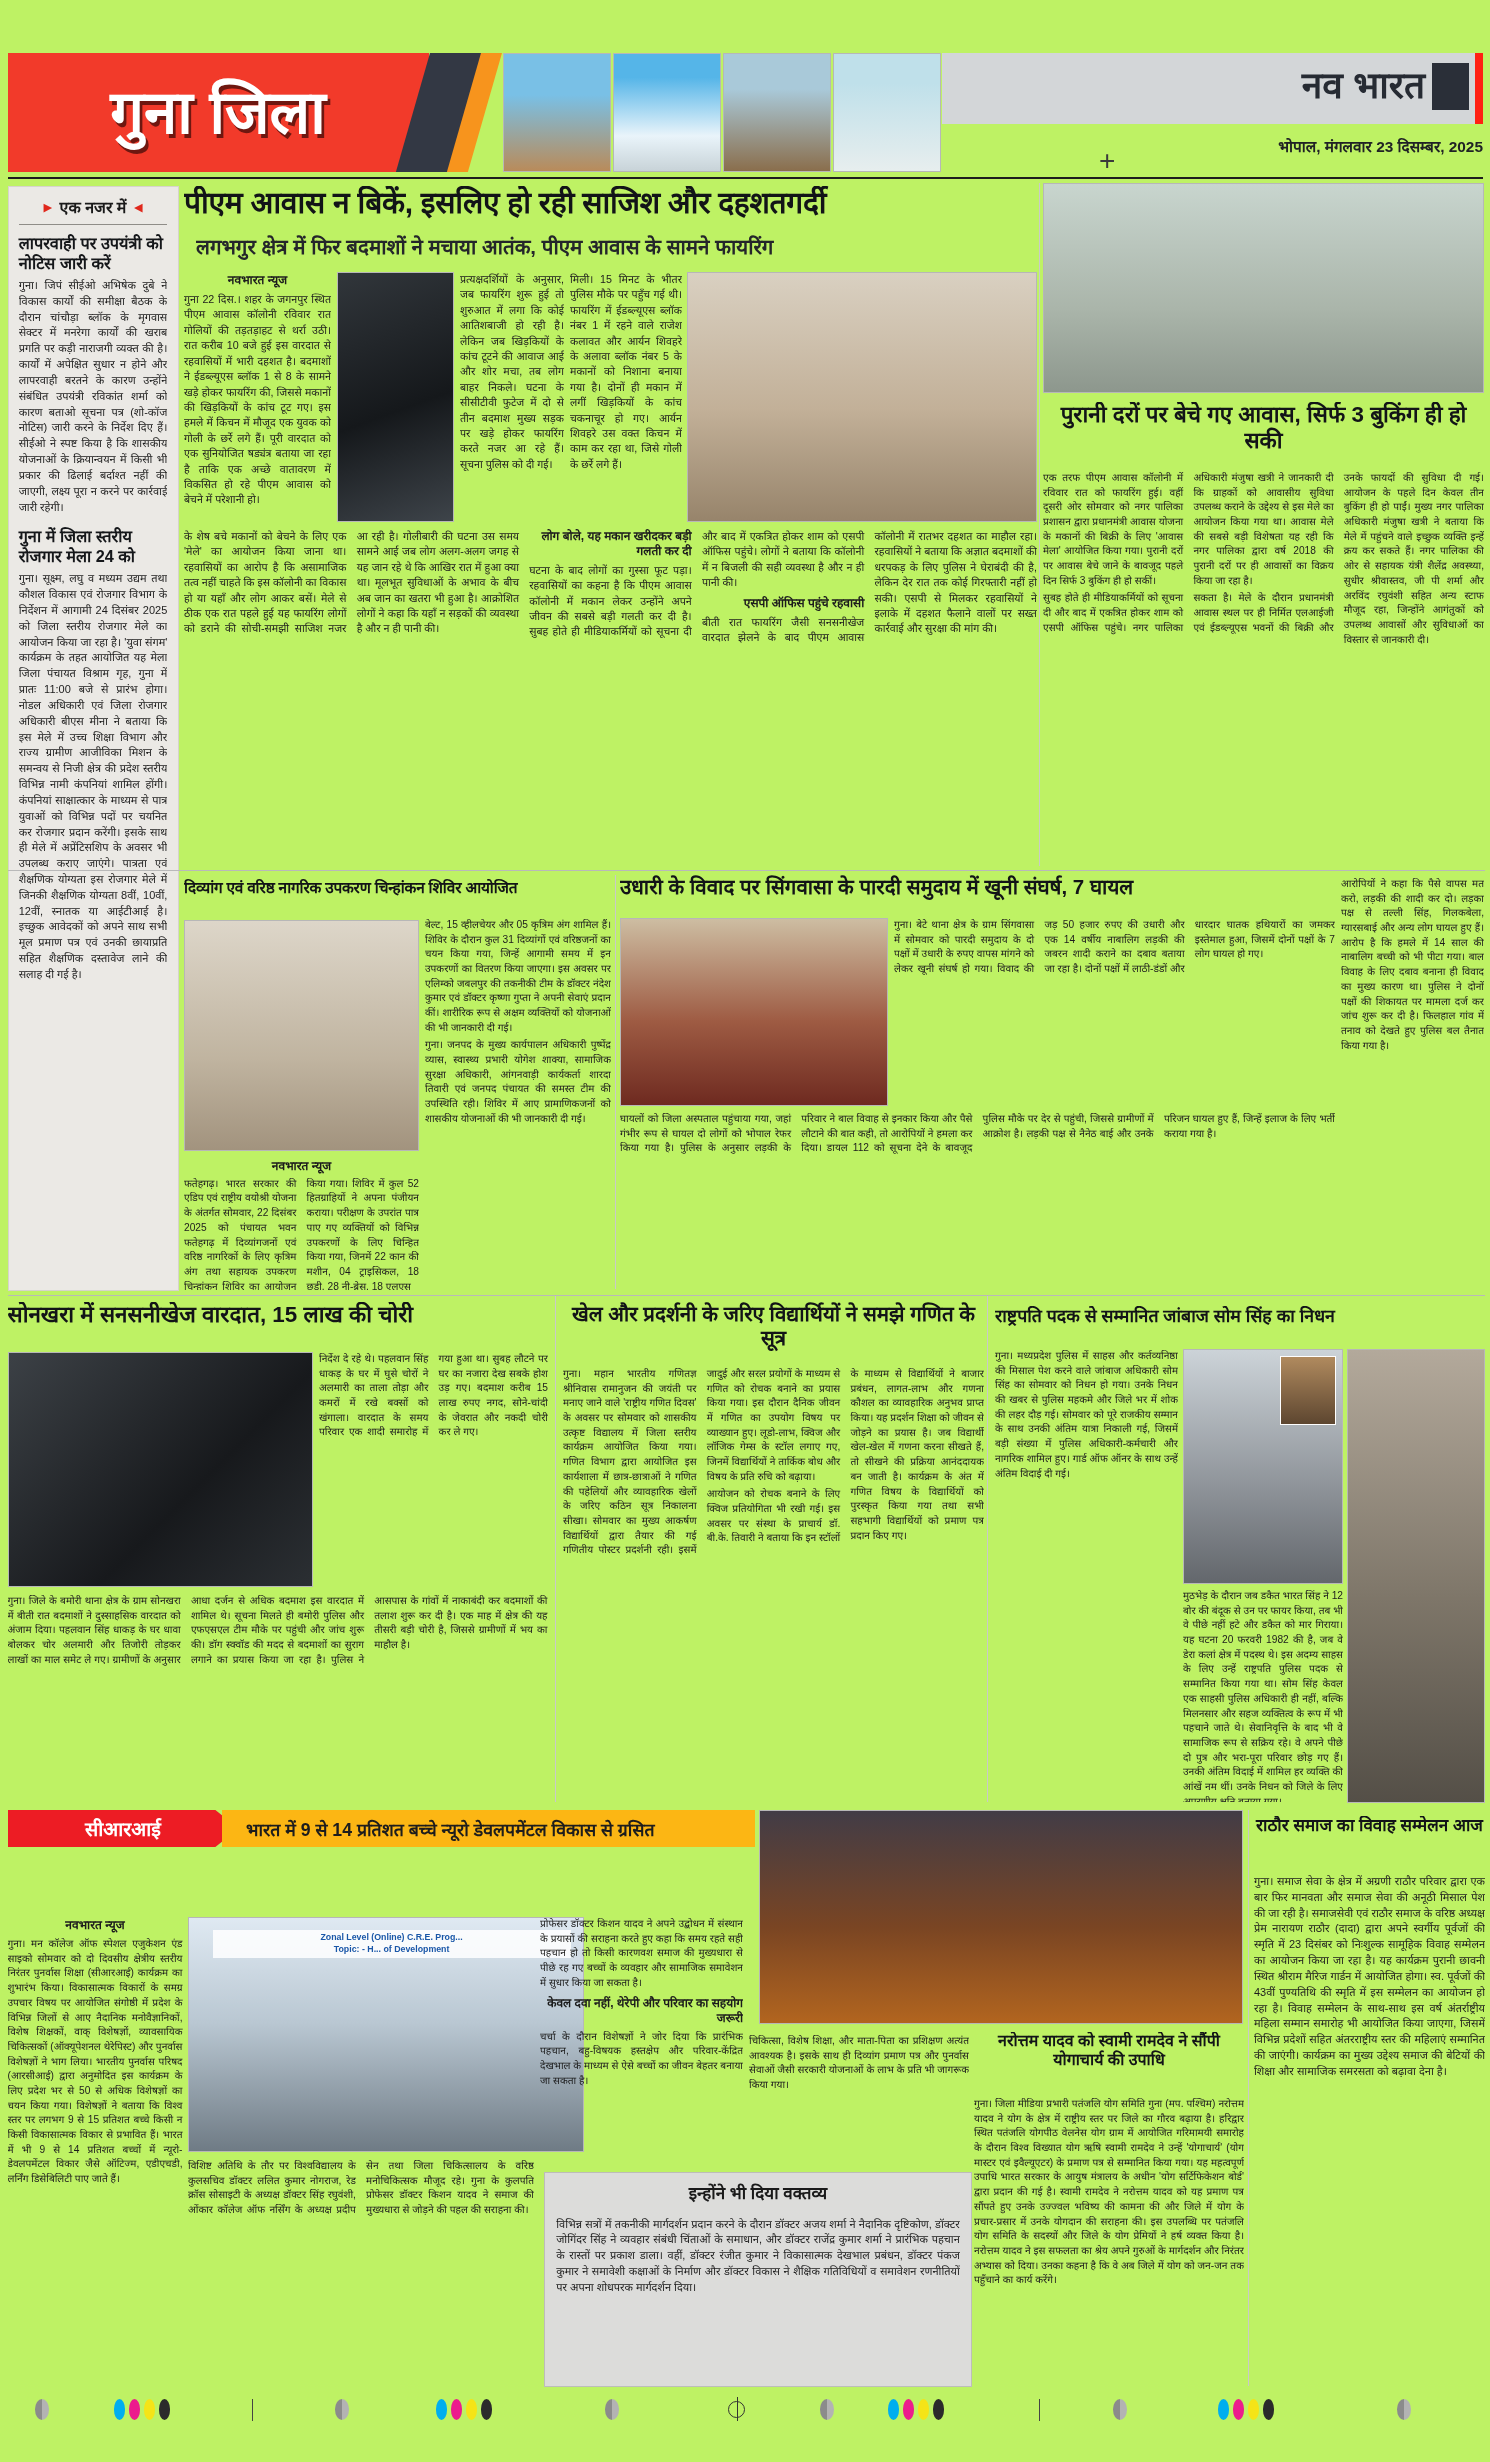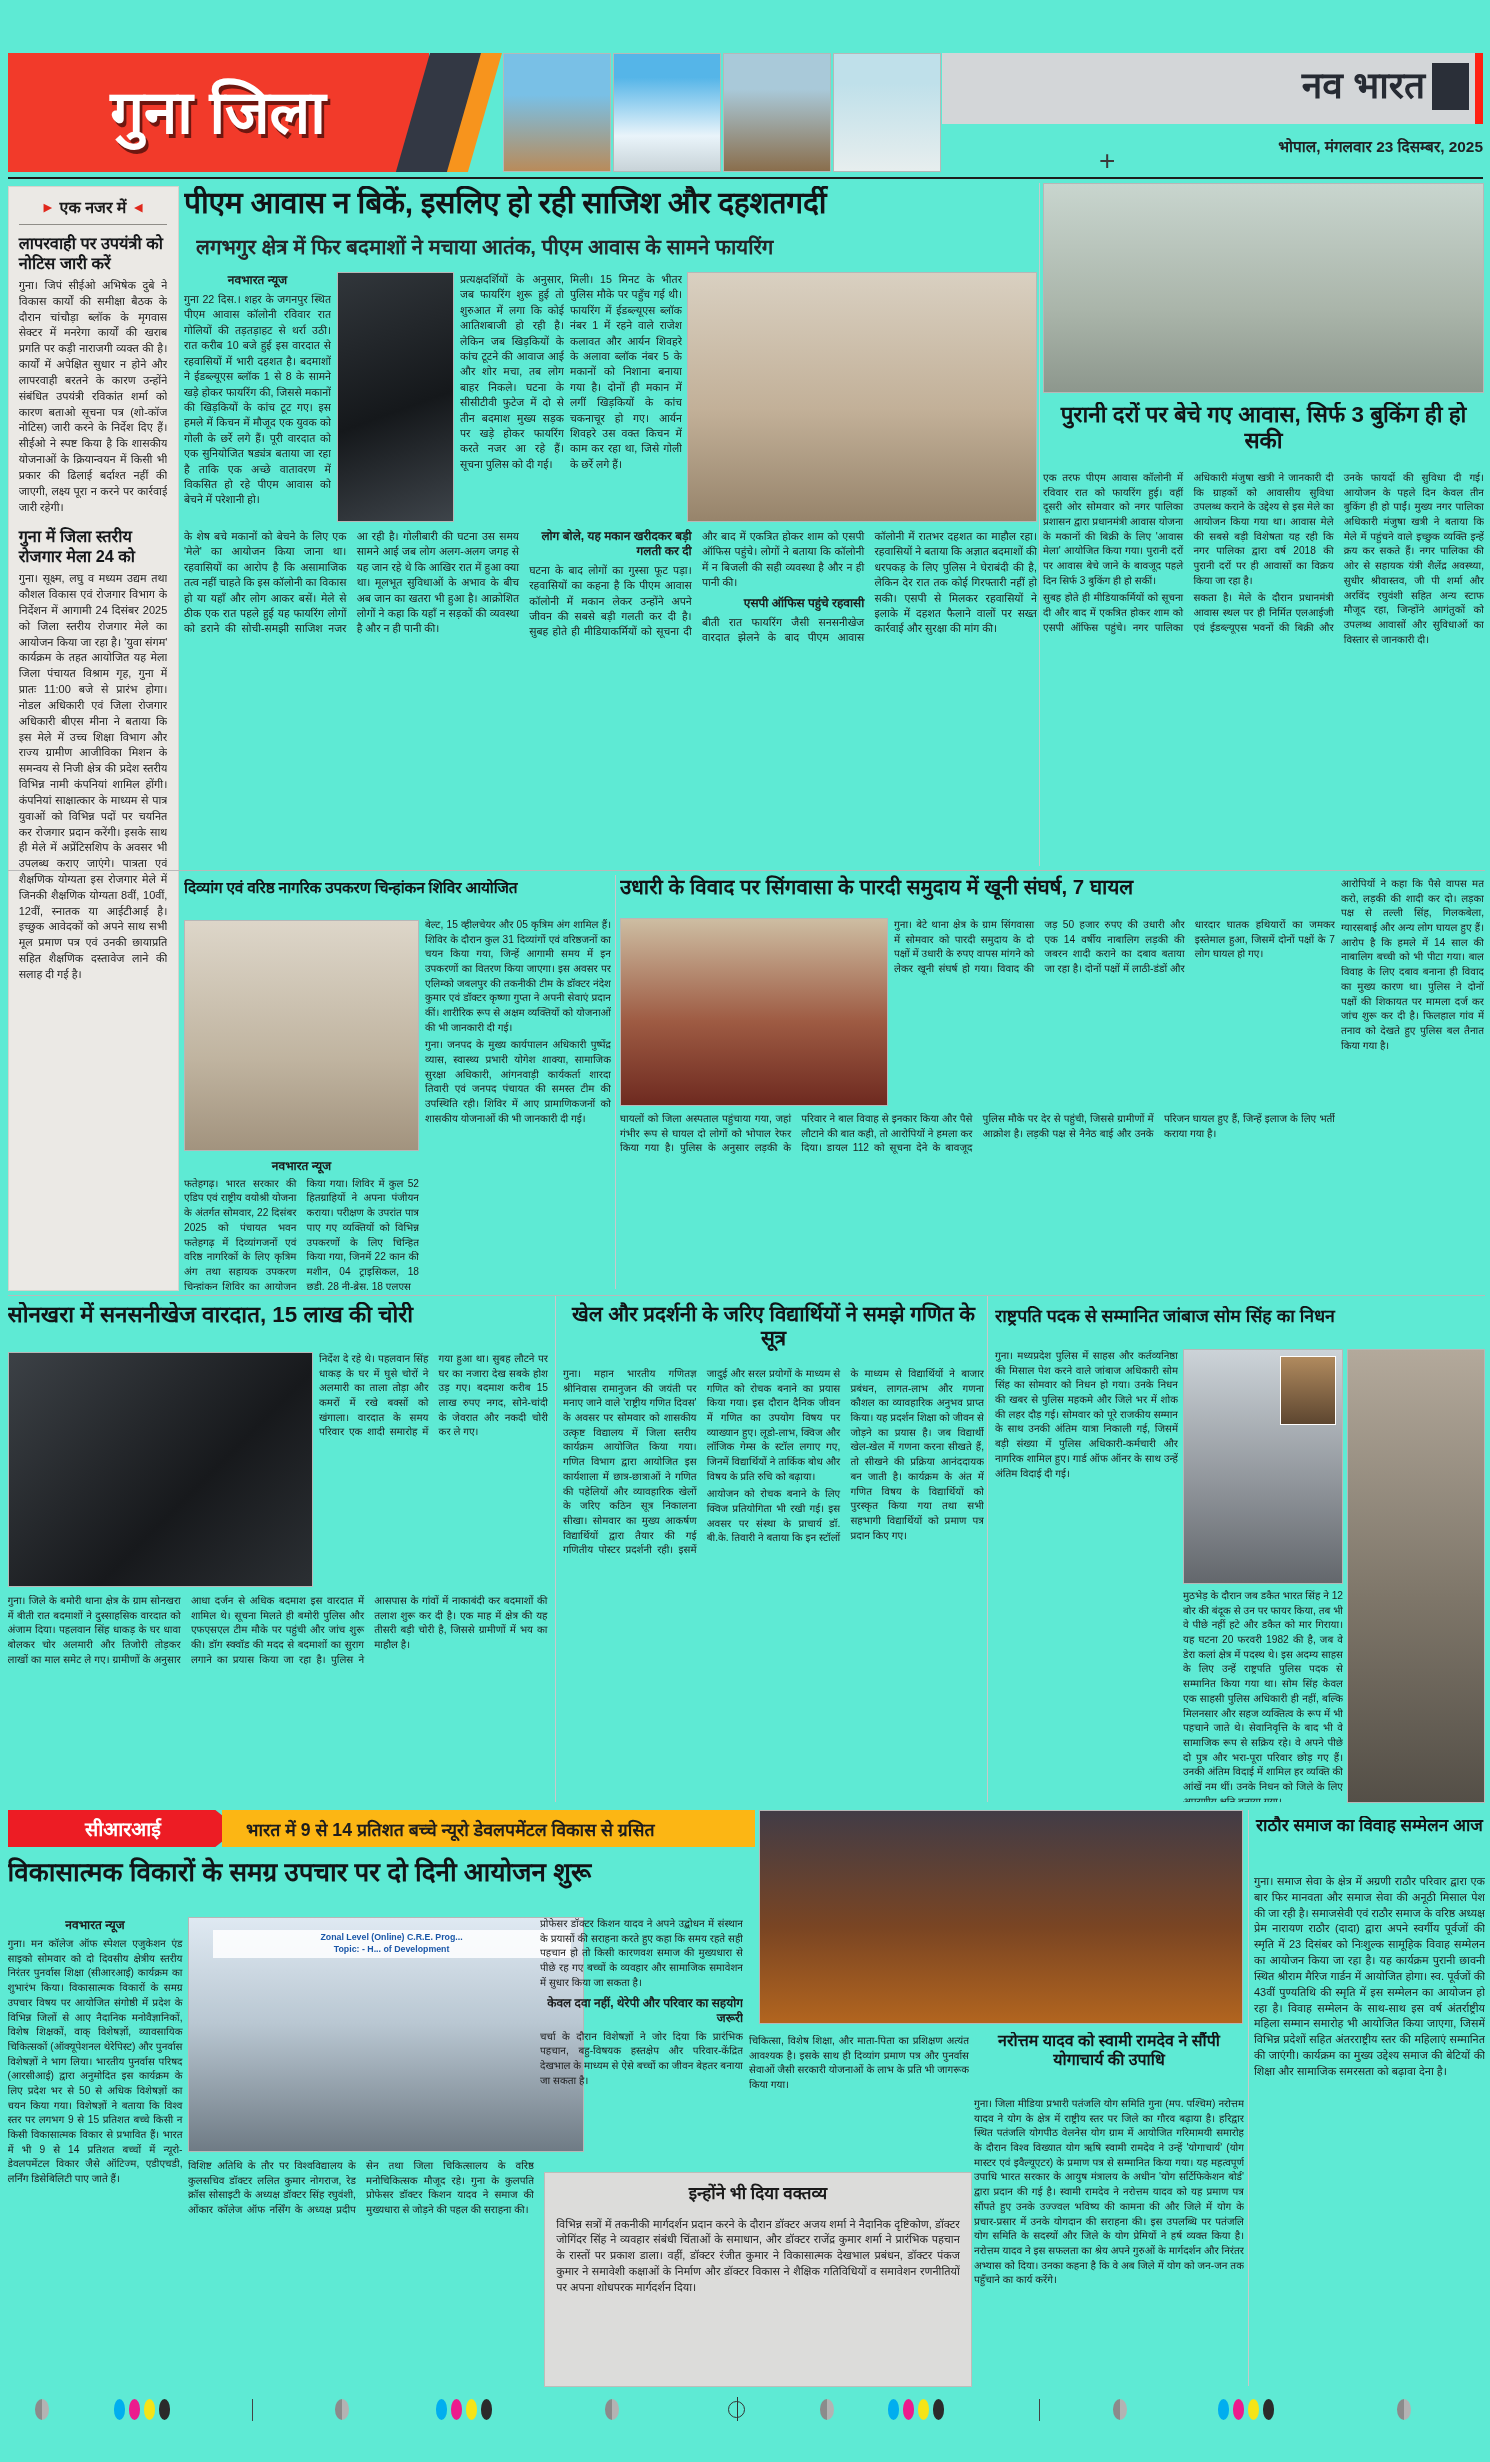--- a/index.html
+++ b/index.html
@@ -1,16 +1,16 @@
 <!DOCTYPE html>
 <html style="font-size:15px"><head>
 <meta charset="utf-8">
 <style>
   html,body{margin:0;padding:0;background:#ffffff;}
-  #page{position:relative;width:1490px;height:2462px;background:#5eead4;
+  #page{position:relative;width:1490px;height:2462px;background:#bef264;
         font-family:"Liberation Sans","DejaVu Sans",sans-serif;color:#1a1a1a;overflow:hidden;}
   .abs{position:absolute;}
   .hl{font-weight:800;color:#121417;line-height:1.16;overflow:hidden;}
   .nowrap{white-space:nowrap;}
   .bodytext{font-size:10.7px;line-height:1.44;text-align:justify;overflow:hidden;color:#1c1c1c;}
   .bodytext p{margin:0 0 2.8px 0;}
   .small{font-size:10.2px;}
   .cols2{column-count:2;column-gap:10.2px;}
   .cols3{column-count:3;column-gap:10.2px;}
   .cols4{column-count:4;column-gap:10.2px;}
@@ -171,21 +171,20 @@
   <div class="abs bodytext small" style="left:1183px;top:1589px;width:160px;height:213px;">
       <p>मुठभेड़ के दौरान जब डकैत भारत सिंह ने 12 बोर की बंदूक से उन पर फायर किया, तब भी वे पीछे नहीं हटे और डकैत को मार गिराया। यह घटना 20 फरवरी 1982 की है, जब वे डेरा कलां क्षेत्र में पदस्थ थे। इस अदम्य साहस के लिए उन्हें राष्ट्रपति पुलिस पदक से सम्मानित किया गया था। सोम सिंह केवल एक साहसी पुलिस अधिकारी ही नहीं, बल्कि मिलनसार और सहज व्यक्तित्व के रूप में भी पहचाने जाते थे। सेवानिवृत्ति के बाद भी वे सामाजिक रूप से सक्रिय रहे। वे अपने पीछे दो पुत्र और भरा-पूरा परिवार छोड़ गए हैं। उनकी अंतिम विदाई में शामिल हर व्यक्ति की आंखें नम थीं। उनके निधन को जिले के लिए अपूरणीय क्षति बताया गया।</p>
     </div>
 
   <div class="kicker-tag" style="left:7.5px;top:1810px;width:231px;height:37px;">
     <span>सीआरआई</span>
   </div>
   <div class="kicker-strip" style="left:222px;top:1810px;width:533px;height:37px;">
     <span>भारत में 9 से 14 प्रतिशत बच्चे न्यूरो डेवलपमेंटल विकास से ग्रसित</span>
   </div>
-  <div class="abs hl nowrap" style="left:7.5px;top:1857px;width:747px;height:48px;font-size:26px;">विकासात्मक विकारों के समग्र उपचार पर दो दिनी आयोजन शुरू</div>
 
   <div class="abs bodytext small" style="left:7.5px;top:1917px;width:175px;height:470px;">
     <div class="byline">नवभारत न्यूज</div>
     <p>गुना। मन कॉलेज ऑफ स्पेशल एजुकेशन एंड साइको सोमवार को दो दिवसीय क्षेत्रीय स्तरीय निरंतर पुनर्वास शिक्षा (सीआरआई) कार्यक्रम का शुभारंभ किया। विकासात्मक विकारों के समग्र उपचार विषय पर आयोजित संगोष्ठी में प्रदेश के विभिन्न जिलों से आए नैदानिक मनोवैज्ञानिकों, विशेष शिक्षकों, वाक् विशेषज्ञों, व्यावसायिक चिकित्सकों (ऑक्यूपेशनल थेरेपिस्ट) और पुनर्वास विशेषज्ञों ने भाग लिया। भारतीय पुनर्वास परिषद (आरसीआई) द्वारा अनुमोदित इस कार्यक्रम के लिए प्रदेश भर से 50 से अधिक विशेषज्ञों का चयन किया गया। विशेषज्ञों ने बताया कि विश्व स्तर पर लगभग 9 से 15 प्रतिशत बच्चे किसी न किसी विकासात्मक विकार से प्रभावित हैं। भारत में भी 9 से 14 प्रतिशत बच्चों में न्यूरो-डेवलपमेंटल विकार जैसे ऑटिज्म, एडीएचडी, लर्निंग डिसेबिलिटी पाए जाते हैं।</p>
   </div>
   <div class="ph" style="left:188px;top:1917px;width:396px;height:235px;background:linear-gradient(180deg,#dfe9f2 0%,#b9c7d2 45%,#6f7b85 100%);">
     <div class="photo-caption-strip">
       <div>Zonal Level (Online) C.R.E. Prog...</div>
       <div>Topic: - H... of Development</div>
     </div>

